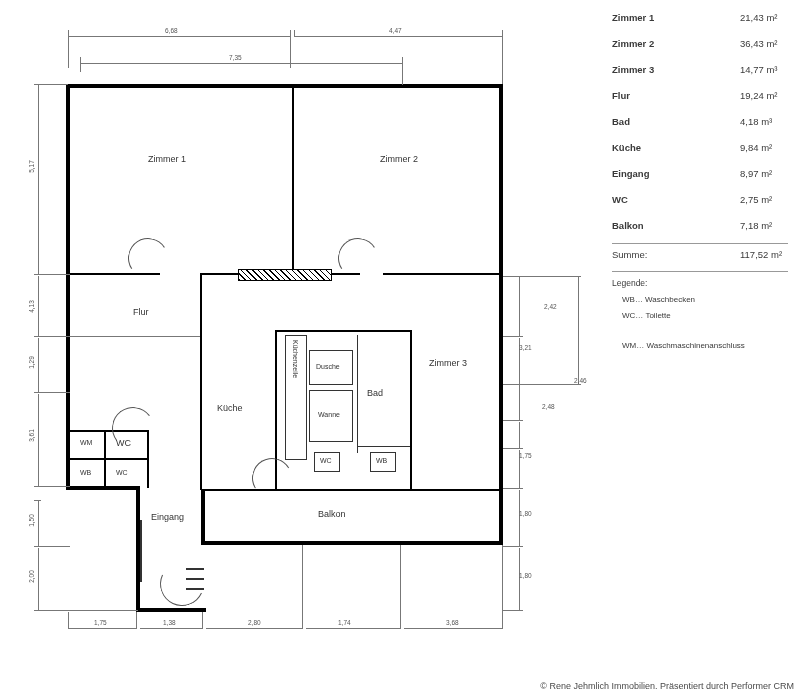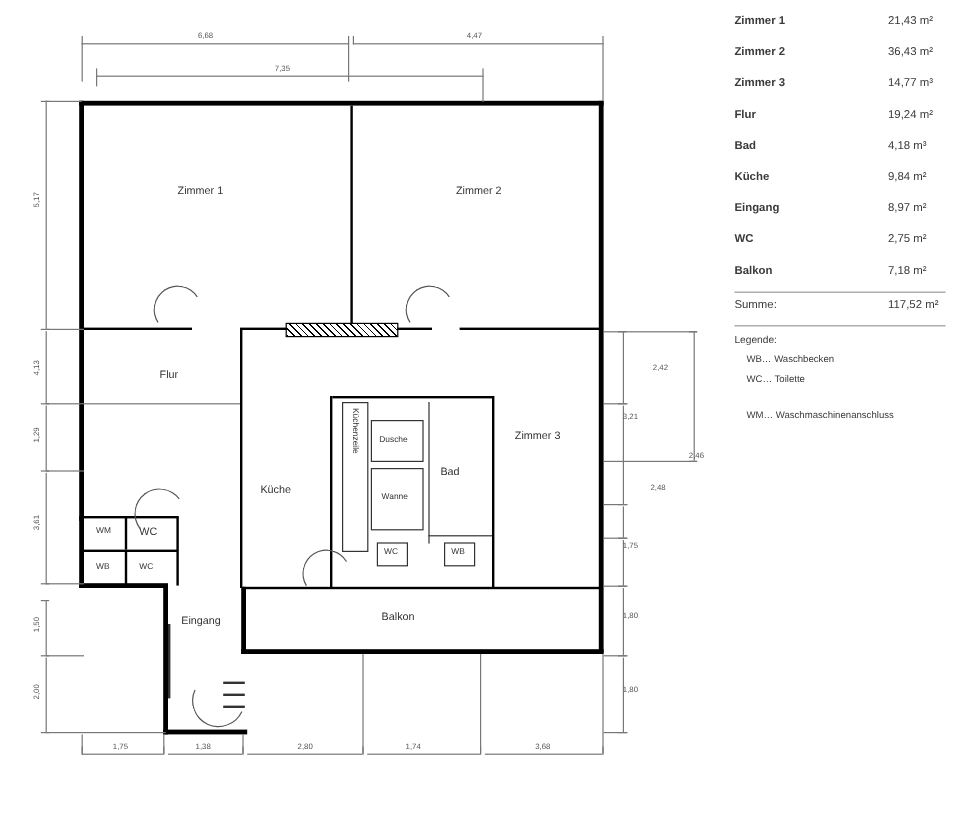--- a/index.html
+++ b/index.html
@@ -320,13 +320,14 @@
     <div class="hline" style="left:503px; top:336px; width:20px;"></div>
     <div class="hline" style="left:503px; top:384px; width:78px;"></div>
     <div class="hline" style="left:503px; top:420px; width:20px;"></div>
     <div class="hline" style="left:503px; top:448px; width:20px;"></div>
     <div class="hline" style="left:503px; top:488px; width:20px;"></div>
     <div class="hline" style="left:503px; top:546px; width:20px;"></div>
     <div class="hline" style="left:503px; top:610px; width:20px;"></div>
 
   </div>
 
+  <div id="footer">© Rene Jehmlich Immobilien. Präsentiert durch Performer CRM</div>
 </div>
 
 </body></html>

